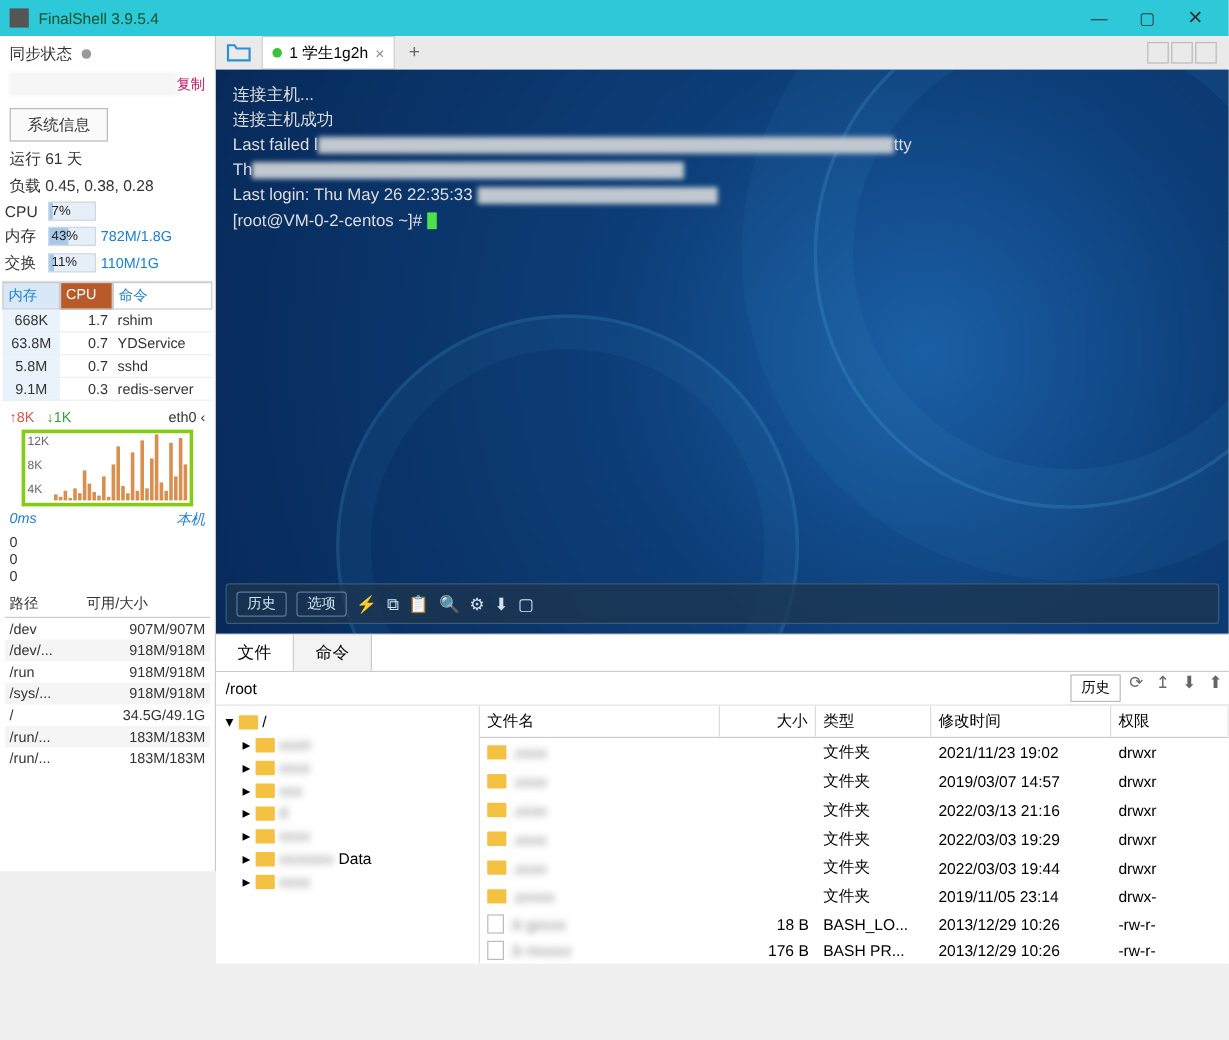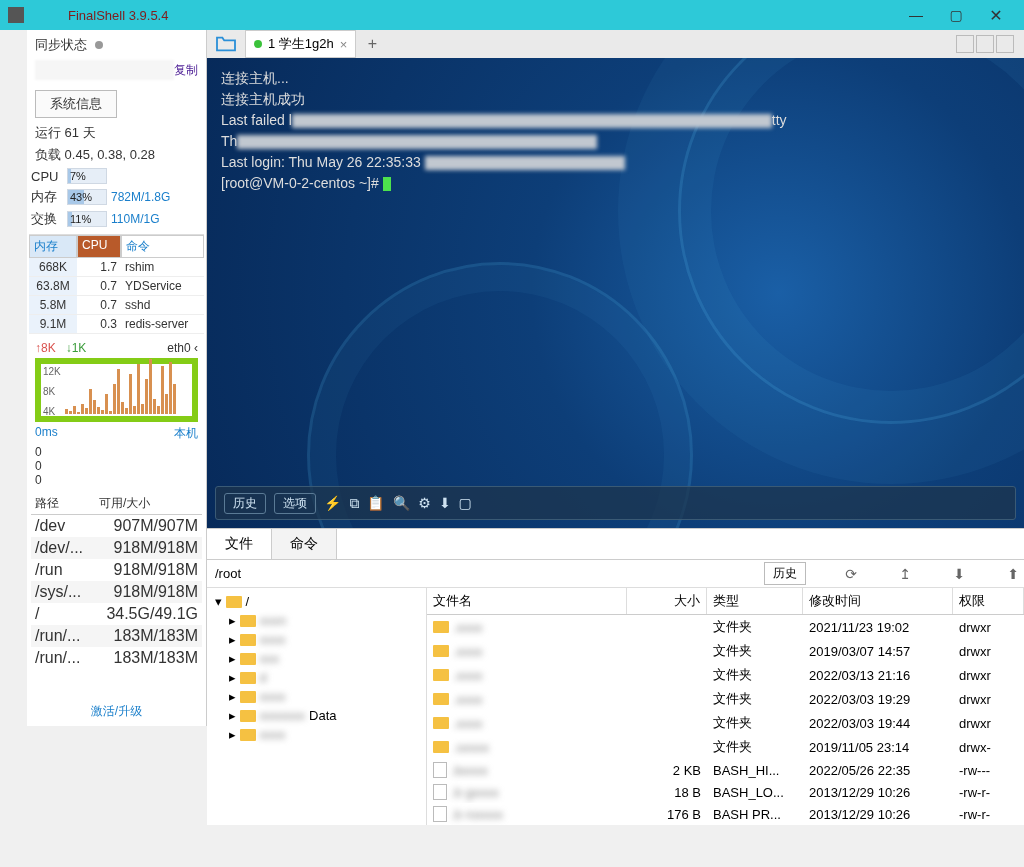--- a/index.html
+++ b/index.html
@@ -1,29 +1,29 @@
 <!DOCTYPE html>
 <html><head>
 <meta charset="utf-8">
 <style>
 * { box-sizing: border-box; margin: 0; padding: 0; font-family: "Microsoft YaHei", Arial, sans-serif; }
 body { width: 1024px; height: 867px; background: #f0f0f0; overflow: hidden; font-size: 13px; }
 
 .titlebar { height: 30px; background: #2dc9d8; display: flex; align-items: center; padding: 0 8px; }
 .titlebar .app-icon { width: 16px; height: 16px; background: #555; margin-right: 8px; }
-.titlebar .title { color: #7f1d1d; font-size: 13px; flex: 1; margin-left: 36px; }
+.titlebar .title { color: #14532d; font-size: 13px; flex: 1; }
 .titlebar .win-btn { width: 40px; height: 26px; display: flex; align-items: center; justify-content: center; color: #333; font-size: 14px; cursor: pointer; }
 .titlebar .win-btn.close { font-size: 16px; }
 
-.app-body { display: flex; height: 696px; padding-left: 27px; }
+.app-body { display: flex; height: 696px; }
 
 .sidebar { width: 180px; background: #fff; border-right: 1px solid #ccc; display: flex; flex-direction: column; font-size: 13px; color: #333; }
 .sync-row { padding: 6px 8px; display: flex; align-items: center; justify-content: space-between; }
 .sync-row .dot { width: 8px; height: 8px; border-radius: 50%; background: #999; display: inline-block; margin-left: 4px; }
-.copy-link { color: #4c1d95; font-size: 12px; }
+.copy-link { color: #be185d; font-size: 12px; }
 .blurred-row { height: 20px; margin: 2px 8px; background: #f6f6f6; filter: blur(1px); color: #ccc; }
 .sysinfo-btn { margin: 4px 8px; padding: 4px 14px; border: 1px solid #bbb; background: #fafafa; display: inline-block; }
 
 .stat-line { padding: 2px 8px; }
 .stat-row { display: flex; align-items: center; padding: 2px 4px; gap: 4px; }
 .stat-row .label { width: 32px; }
 .bar-cell { flex: 0 0 40px; height: 16px; background: #e6eef7; position: relative; border: 1px solid #cfd8e3; font-size: 11px; display:flex; align-items:center; padding-left:2px; color:#222; }
 .bar-cell .fill { position: absolute; left:0; top:0; bottom:0; background: #a8c8e8; z-index:0; }
 .bar-cell span { position: relative; z-index:1; }
 .stat-row .vals { color: #1a7fcb; font-size: 12px; flex:1; text-align:left; }
@@ -37,34 +37,34 @@
 .proc-table .row { display: flex; font-size: 12px; }
 .proc-table .row > div { padding: 2px 4px; border-bottom: 1px solid #eee; }
 .proc-table .row .c-mem { width: 48px; text-align:center; background:#eaf2fb; }
 .proc-table .row .c-cpu { width: 44px; text-align:right; }
 .proc-table .row .c-cmd { flex:1; overflow:hidden; white-space:nowrap; text-overflow:ellipsis; }
 
 .net-row { display:flex; padding: 3px 8px; font-size: 12px; align-items:center; }
 .net-row .up { color:#d9534f; }
 .net-row .down { color:#3b9c3b; margin-left: 10px; }
 .net-row .iface { margin-left:auto; }
-.chart-box { height: 64px; border: 6px solid #84cc16; margin: 0 8px; position: relative; background:#fff;text-decoration:underline; }
+.chart-box { height: 64px; border: 3px solid #84cc16; margin: 0 18px; position: relative; background:#fff;text-decoration:underline; }
 .chart-box .yl { position:absolute; left:2px; font-size:10px; color:#666; }
 .chart-box .bars { position:absolute; left:24px; right:2px; bottom:2px; top:2px; display:flex; align-items:flex-end; gap:1px; }
 .chart-box .bars div { width:3px; background:#d89050; }
 
-.ping-row { display:flex; padding:3px 8px; font-size:12px; color:#1a7fcb; }
+.ping-row { display:flex; padding:3px 8px; font-size:12px; color:#1a7fcb;font-style:italic; }
 .ping-row .loc { margin-left:auto; }
 .ping-box { padding: 0 8px; font-size:12px; color:#333; }
 
 .disk-table { margin: 6px 4px; }
 .disk-table .dhdr { display:flex; font-size:12px; border-bottom:1px solid #ccc; }
 .disk-table .dhdr > div { padding:2px 4px; }
 .disk-table .dhdr .p { width: 64px; }
-.disk-table .drow { display:flex; font-size:16px; }
+.disk-table .drow { display:flex; font-size:12px; }
 .disk-table .drow > div { padding:2px 4px; }
 .disk-table .drow .p { width: 64px; overflow:hidden; white-space:nowrap; text-overflow:ellipsis; }
 .disk-table .drow .s { flex:1; text-align:right; }
 .disk-table .drow:nth-child(even) { background:#f5f5f5; }
 
 .activate { text-align:center; padding: 6px; color:#1a7fcb; font-size:12px; margin-top:auto; }
 
 .main { flex:1; display:flex; flex-direction:column; }
 .tabbar { height: 36px; background: #eaeaea; display:flex; align-items:center; padding: 0 4px; gap:4px; }
 .folder-btn { width: 30px; height: 28px; display:flex; align-items:center; justify-content:center; }
@@ -85,21 +85,21 @@
 .cmdbar { position:absolute; left:8px; right:8px; bottom:8px; height:34px; background: rgba(30,52,75,.7); border:1px solid #3a5a75; border-radius:3px; display:flex; align-items:center; padding:0 8px; gap:8px; z-index:3; }
 .cmdbar .placeholder { color:#8aa0b3; flex:1; }
 .cmdbar .pill { border:1px solid #5a7a95; color:#cfe3f2; font-size:12px; padding:1px 8px; border-radius:3px; cursor:pointer; }
 .cmdbar svg, .cmdbar .ic { color:#cfe3f2; cursor:pointer; }
 .cmdbar .bolt { color:#5de25d; }
 
 .bottom { flex:1; display:flex; flex-direction:column; background:#fff; border-top:1px solid #ccc; }
 .btabs { display:flex; border-bottom:1px solid #ccc; }
 .btab { padding:6px 18px; border-right:1px solid #ccc; font-size:14px; background:#f3f3f3; }
 .btab.active { background:#fff; }
-.pathbar { display:flex; align-items:center; border-bottom:1px solid #ddd;gap:32px; }
+.pathbar { display:flex; border-bottom:1px solid #ddd; }
 .pathbar input { flex:1; border:none; padding:4px 8px; font-size:13px; outline:none; }
 .pathbar .hist { border:1px solid #bbb; padding:2px 8px; font-size:12px; margin:2px; }
 .pathbar .ic { width:22px; text-align:center; color:#666; cursor:pointer; font-size:14px; }
 
 .filesplit { display:flex; flex:1; overflow:hidden; }
 .tree { width:220px; border-right:1px solid #ddd; padding:4px; overflow:hidden; }
 .tree-item { display:flex; align-items:center; gap:4px; padding:2px 4px; font-size:13px; }
 .tree-item .fld { width:16px; height:12px; background:#f5c142; border-radius:1px; display:inline-block; }
 .tree-item .name { white-space:nowrap; }
 .tree-item .name.bl { filter: blur(3px); color:#888; }
@@ -283,21 +283,20 @@
             <div class="p">/run/...</div>
             <div class="s">183M/183M</div>
           </div>
           <div class="drow">
             <div class="p">/run/...</div>
             <div class="s">183M/183M</div>
           </div>
         </div>
     </div>
 
-    <div class="activate">激活/升级</div>
   </div>
 
   <div class="main">
     <div class="tabbar">
       <div class="folder-btn">
         <svg width="22" height="18" viewBox="0 0 24 20">
             <path fill="none" stroke="#2a8fd8" stroke-width="2" d="M2 3h6l2 3h12v11H2z"></path>
           </svg>
       </div>
       <div class="tab">
@@ -456,30 +455,20 @@
                   <span class="nm bl">.sxxxx</span>
                 </div>
                 <div class="c-size"></div>
                 <div class="c-type">文件夹</div>
                 <div class="c-date">2019/11/05 23:14</div>
                 <div class="c-perm">drwx-</div>
               </div>
               <div class="flrow">
                 <div class="c-name">
                   <span class="fil"></span>
-                  <span class="nm bl">.bxxxx</span>
-                </div>
-                <div class="c-size">2 KB</div>
-                <div class="c-type">BASH_HI...</div>
-                <div class="c-date">2022/05/26 22:35</div>
-                <div class="c-perm">-rw---</div>
-              </div>
-              <div class="flrow">
-                <div class="c-name">
-                  <span class="fil"></span>
                   <span class="nm bl">.b   gxxxx</span>
                 </div>
                 <div class="c-size">18 B</div>
                 <div class="c-type">BASH_LO...</div>
                 <div class="c-date">2013/12/29 10:26</div>
                 <div class="c-perm">-rw-r-</div>
               </div>
               <div class="flrow">
                 <div class="c-name">
                   <span class="fil"></span>

